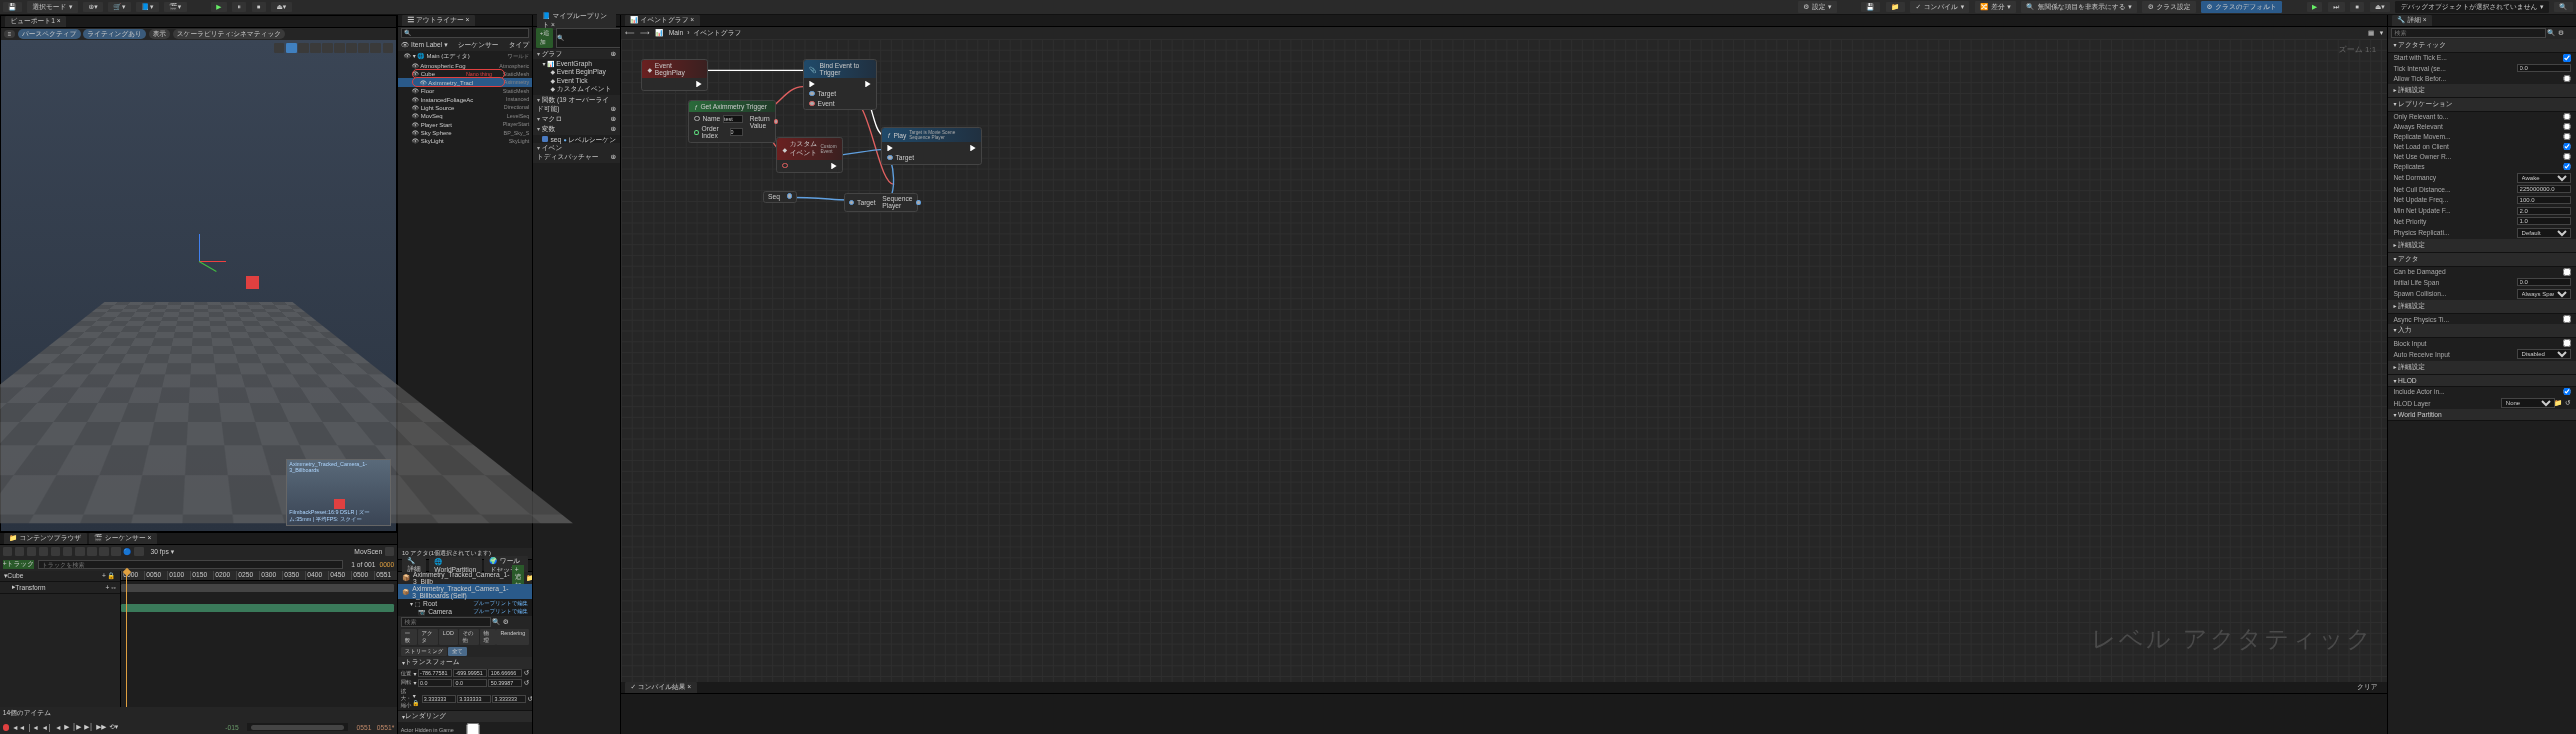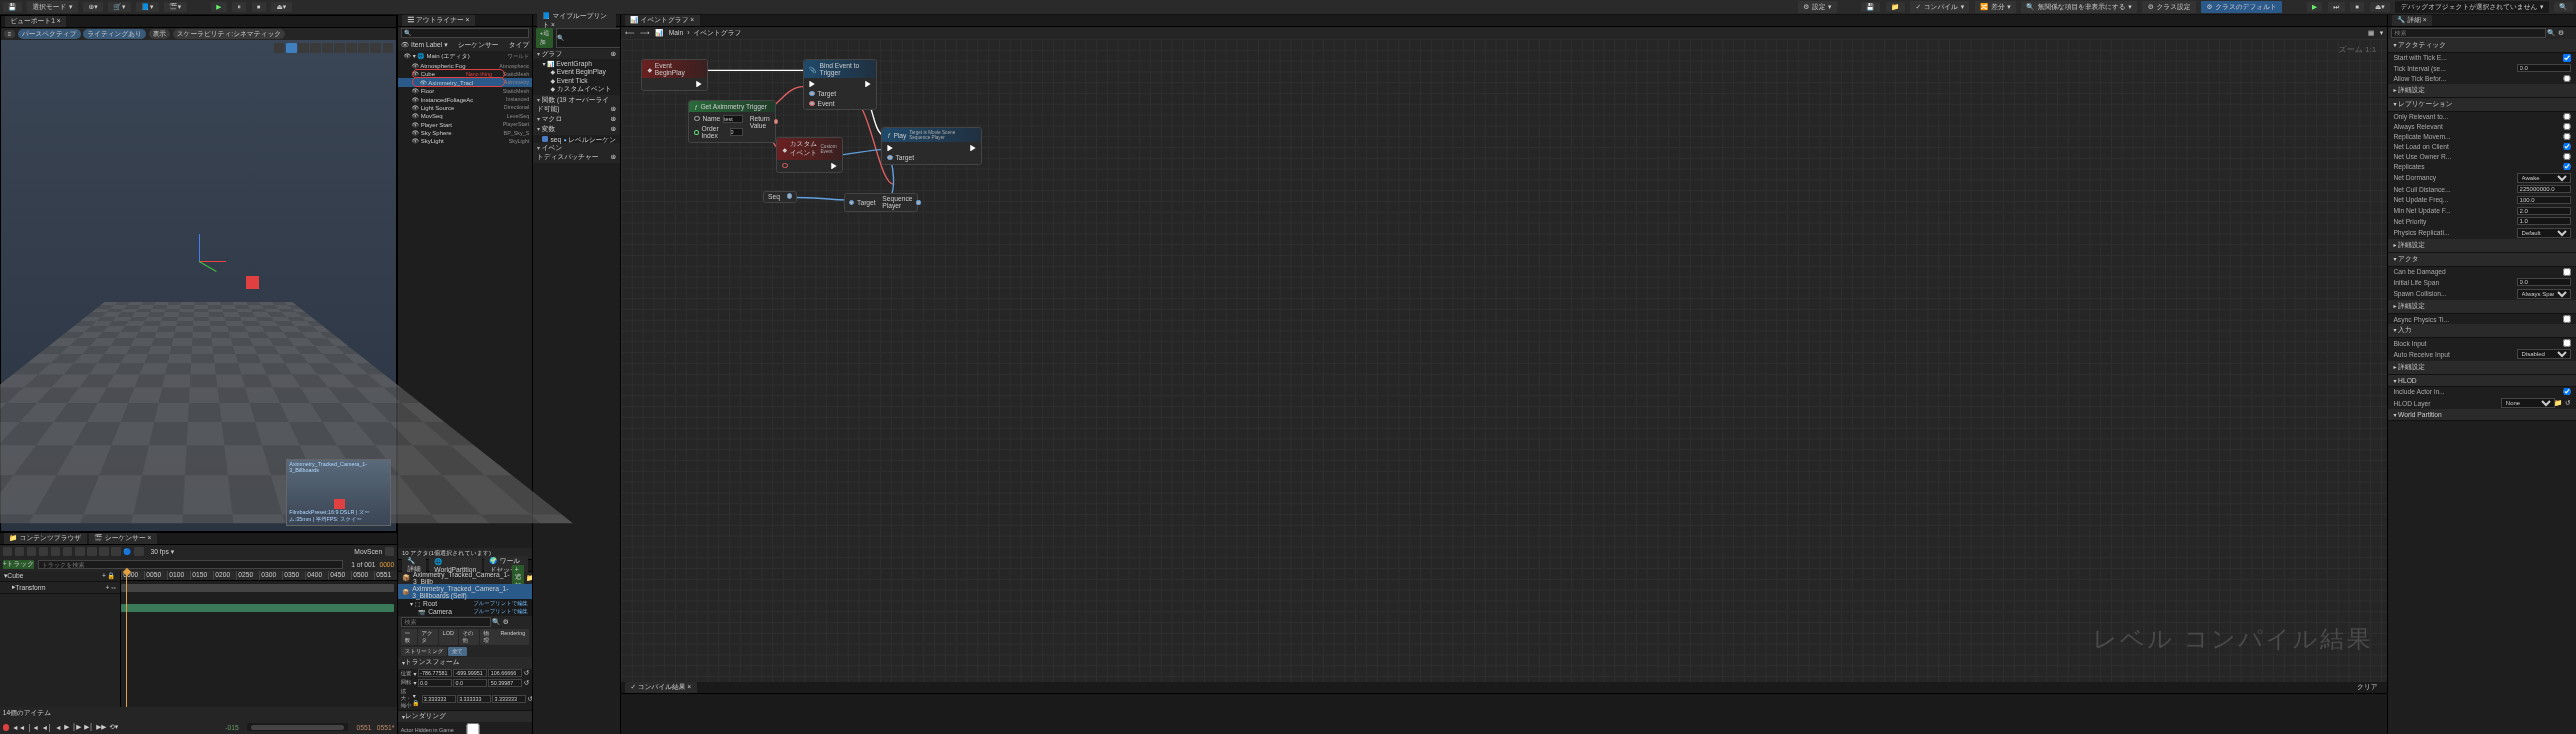--- a/index.html
+++ b/index.html
@@ -400,21 +400,21 @@
         <div class="graph-breadcrumb">
           <span>Main</span> ›
           <span>イベントグラフ</span>
         </div>
         <div style="flex:1"></div>
         <span>▦</span>
         <span>▾</span>
       </div>
       <div class="graph-canvas">
         <div class="graph-zoom">ズーム 1:1</div>
-        <div class="graph-watermark">レベル コンパイル結果</div>
+        <div class="graph-watermark">レベル アクタティック</div>
 
         <svg class="wires" viewBox="0 0 2618 952" width="1767" height="642">
           <path d="M 98 46 C 180 46, 200 46, 270 46" stroke="#fff" stroke-width="2" fill="none"></path>
           <path d="M 191 113 C 230 113, 240 70, 270 70" stroke="#e06060" stroke-width="2" fill="none"></path>
           <path d="M 191 113 C 220 113, 220 163, 238 163" stroke="#e06060" stroke-width="2" fill="none"></path>
           <path d="M 336 46 C 370 46, 370 142, 390 142" stroke="#fff" stroke-width="2" fill="none"></path>
           <path d="M 336 83 C 370 83, 380 215, 405 215" stroke="#e06060" stroke-width="2" fill="none"></path>
           <path d="M 288 175 C 320 175, 370 163, 390 163" stroke="#60a0e0" stroke-width="2" fill="none"></path>
           <path d="M 240 234 C 300 234, 310 238, 335 238" stroke="#60a0e0" stroke-width="2" fill="none"></path>
           <path d="M 394 238 C 408 238, 408 176, 390 165" stroke="#60a0e0" stroke-width="2" fill="none"></path>

